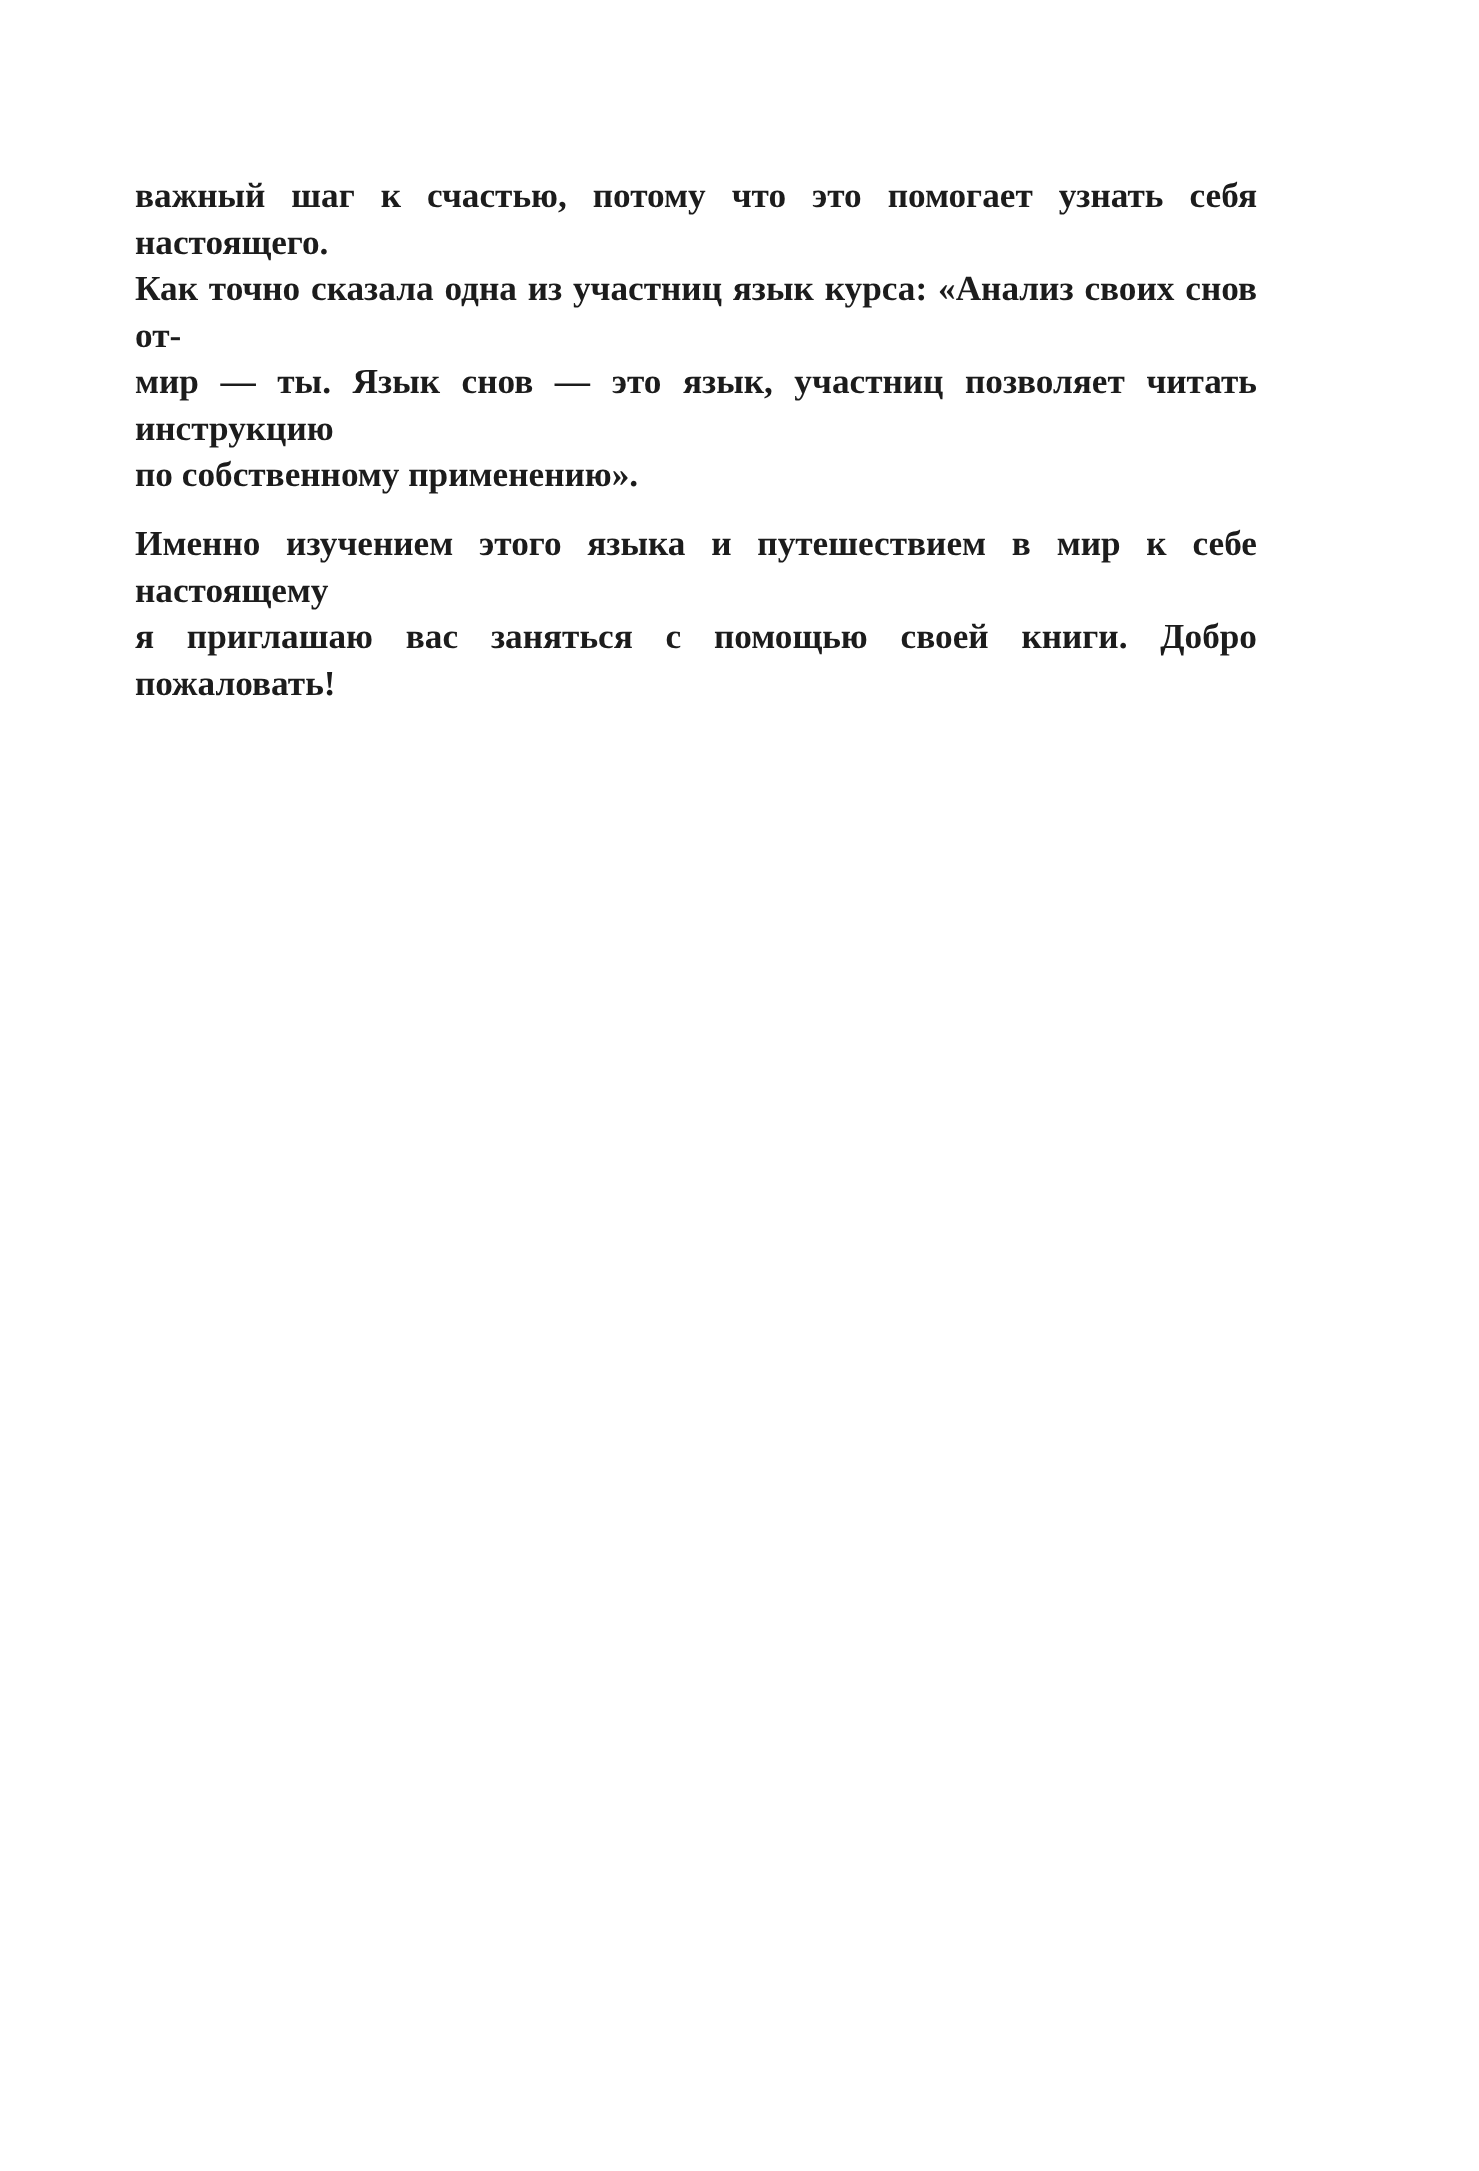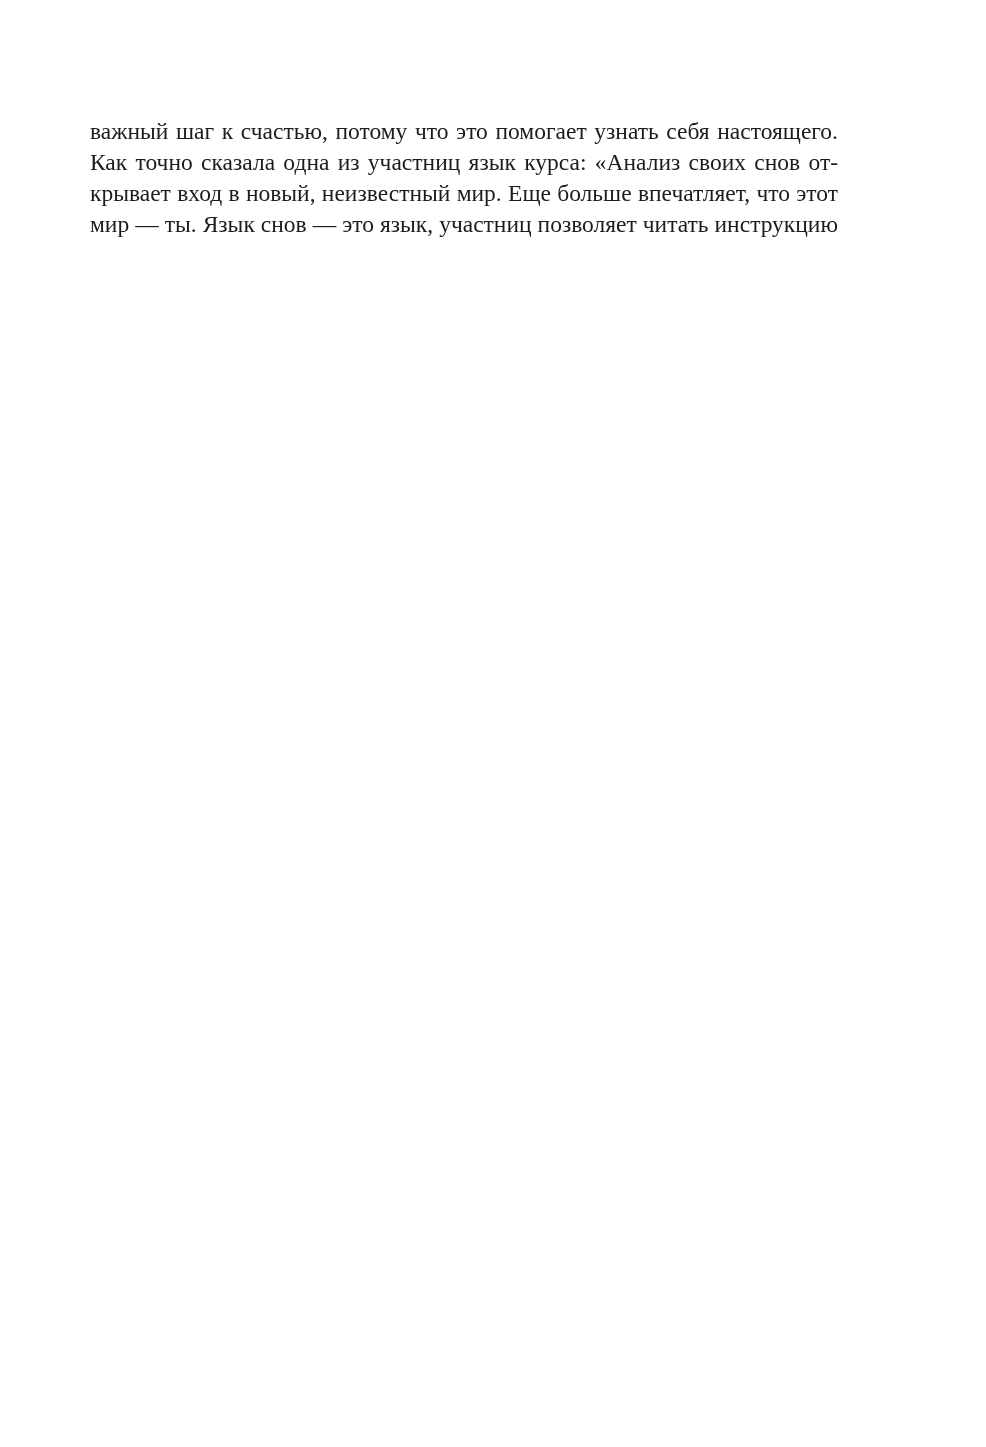--- a/index.html
+++ b/index.html
@@ -29,34 +29,39 @@
     padding: 0;
   }
   .para + .para {
     margin-top: 15px;
   }
   .line {
     display: block;
     text-align: justify;
     text-align-last: justify;
     white-space: normal;
+    font-weight: bold;
   }
   .line.lastline {
     text-align: justify;
     text-align-last: left;
   }
 </style>
 </head>
 <body>
 
 <div class="page" style="--page-bg: #ffffff; --text-color: #1c1c1c;">
   <div class="text-block">
 
     <p class="para">
       <span class="line">важный шаг к счастью, потому что это помогает узнать себя настоящего.</span>
       <span class="line">Как точно сказала одна из участниц язык курса: «Анализ своих снов от-</span>
-      <span class="line">крывает вход в новый, неизвестный мир. Еще больше впечатляет, что этот</span>
       <span class="line">мир — ты. Язык снов — это язык, участниц позволяет читать инструкцию</span>
+      <span class="line lastline">по собственному применению».</span>
     </p>
 
+    <p class="para">
+      <span class="line">Именно изучением этого языка и путешествием в мир к себе настоящему</span>
+      <span class="line lastline">я приглашаю вас заняться с помощью своей книги. Добро пожаловать!</span>
+    </p>
 
   </div>
 </div>
 
 </body></html>

